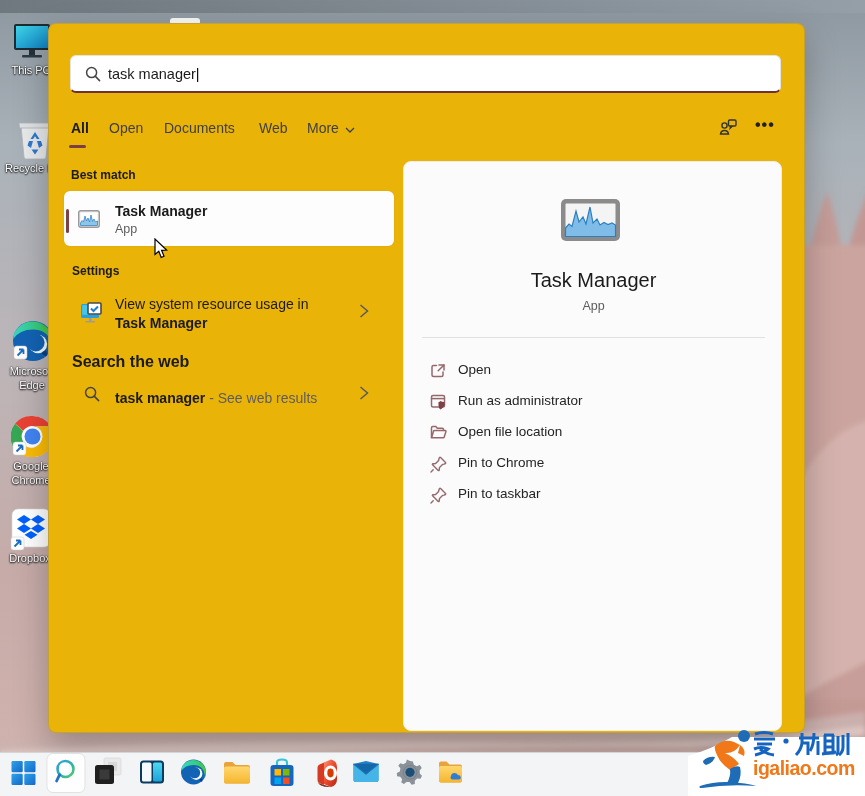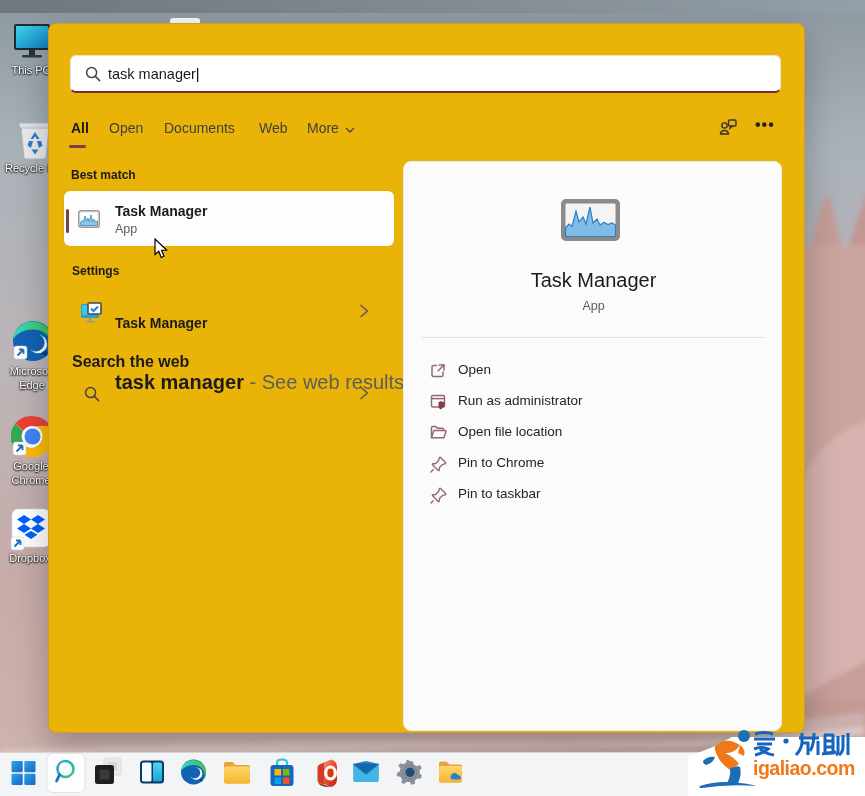--- a/index.html
+++ b/index.html
@@ -294,32 +294,33 @@
     <div class="abs" style="left:23px;top:240px;font-size:12px;font-weight:700;color:#1b1b1b;">Settings</div>
 
     <svg class="abs" style="left:31px;top:278px" width="22" height="22" viewBox="0 0 22 22">
       <rect x="1" y="2" width="18" height="14" rx="1.5" fill="#2d9fd8"></rect>
       <rect x="2.2" y="3.2" width="15.6" height="9.5" fill="#47c7e8"></rect>
       <rect x="8" y="1" width="13" height="11" rx="1" fill="#ffffff" stroke="#4a4a4a" stroke-width="1.6"></rect>
       <path d="M11,6.5 L13.5,9 L18,4.5" fill="none" stroke="#1f7bd4" stroke-width="2"></path>
       <rect x="9" y="16" width="2.4" height="3" fill="#9a9a9a"></rect>
       <rect x="5.5" y="19" width="9.5" height="1.4" fill="#9a9a9a"></rect>
     </svg>
+    <div class="abs" style="left:66px;top:272px;font-size:14px;color:#1b1b1b;">View system resource usage in</div>
     <div class="abs" style="left:66px;top:291px;font-size:14px;font-weight:700;color:#1b1b1b;">Task Manager</div>
     <svg class="abs" style="left:309px;top:279px" width="12" height="16" viewBox="0 0 12 16">
         <path d="M2.5,2 L9.5,8 L2.5,14" fill="none" stroke="#5a5a5a" stroke-width="1.5"></path>
       </svg>
 
     <div class="abs" style="left:23px;top:329px;font-size:16px;font-weight:700;color:#1b1b1b;">Search the web</div>
 
     <svg class="abs" style="left:35px;top:362px" width="16" height="16" viewBox="0 0 16 16">
       <circle cx="6.6" cy="6.6" r="5.0" fill="none" stroke="#454545" stroke-width="1.5"></circle>
       <line x1="10.4" y1="10.4" x2="14.6" y2="14.6" stroke="#454545" stroke-width="1.5" stroke-linecap="round"></line>
     </svg>
-    <div class="abs" style="left:66px;top:347px;font-size:20px;color:#1b1b1b;"><b>task manager</b> <span style="color:#5d5d5d;">- See web results</span></div>
+    <div class="abs" style="left:66px;top:366px;font-size:14px;color:#1b1b1b;"><b>task manager</b> <span style="color:#5d5d5d;">- See web results</span></div>
     <svg class="abs" style="left:309px;top:361px" width="12" height="16" viewBox="0 0 12 16">
         <path d="M2.5,2 L9.5,8 L2.5,14" fill="none" stroke="#5a5a5a" stroke-width="1.5"></path>
       </svg>
 
     <div class="abs" style="left:354px;top:137px;width:379px;height:570px;background:#fbfbfb;border-radius:8px;border:1px solid #ececec;">
       <svg class="abs" style="left:155px;top:35px" width="63" height="46" viewBox="0 0 63 46">
         <rect x="2" y="2" width="59" height="42" rx="5" fill="#8b8b8b"></rect>
         <rect x="6.5" y="6.5" width="50" height="33" rx="1" fill="#f4f4f4"></rect>
         <path d="M6.5,31 L10,27 L13,29.5 L17,14 L20,25 L24,20 L27,27 L31,10 L34,26 L38,22 L41,28 L45,25.5 L49,27.5 L53,26 L56.5,28 L56.5,39.5 L6.5,39.5 Z" fill="#7fbde8" stroke="#2e7fc2" stroke-width="1.2"></path>
       </svg>

